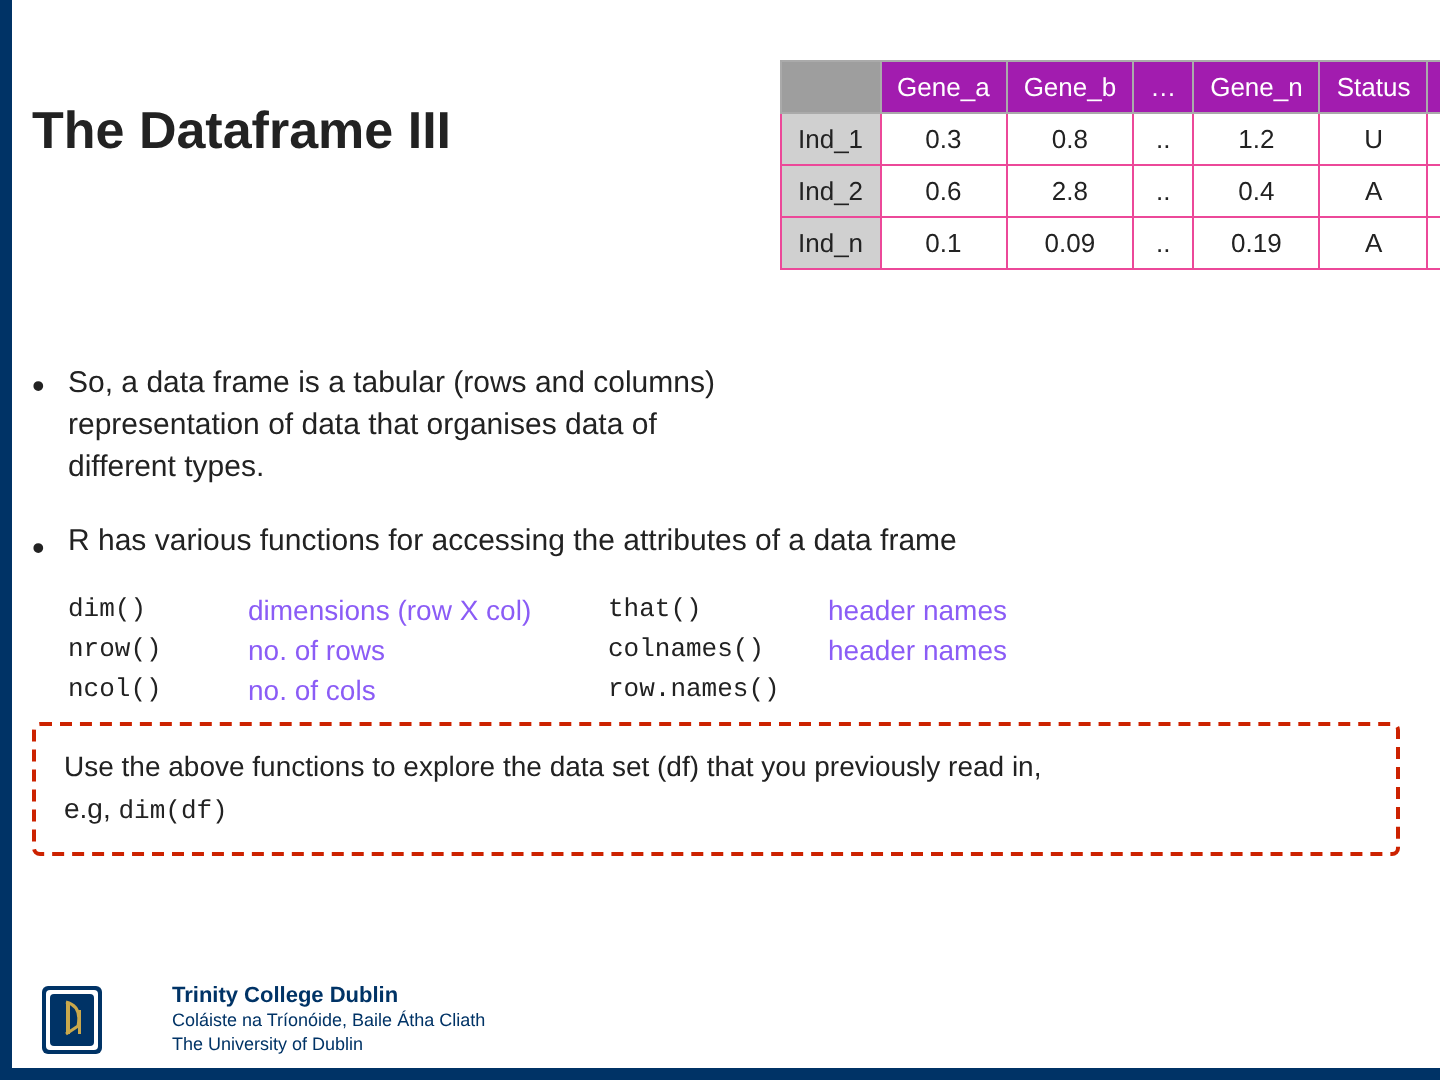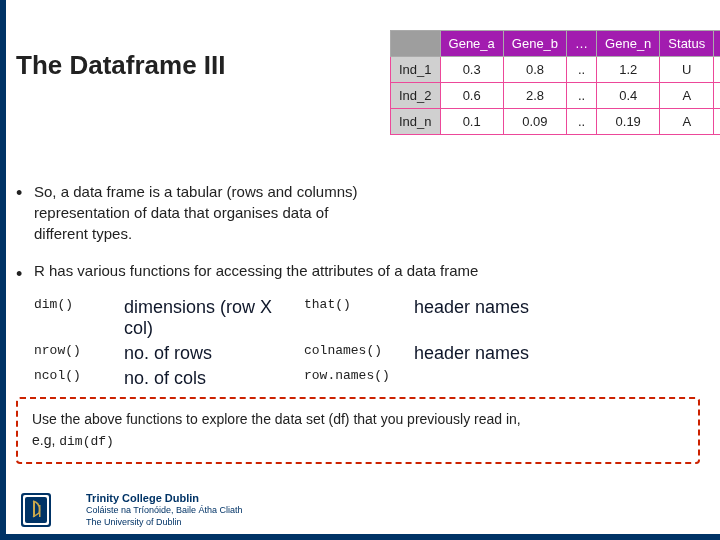--- a/index.html
+++ b/index.html
@@ -138,22 +138,22 @@
       font-size: 14px;
     }
 
     .func-code {
       font-family: 'Courier New', monospace;
       font-size: 13px;
       color: #222;
     }
 
     .func-desc {
-      color: #0f172a;
-      font-size: 18px;
+      color: #8b5cf6;
+      font-size: 14px;
     }
 
     
     .info-box {
       border: 2.5px dashed #cc2200;
       border-radius: 4px;
       padding: 10px 14px;
       margin-left: 0;
       margin-right: 10px;
       font-size: 14px;

